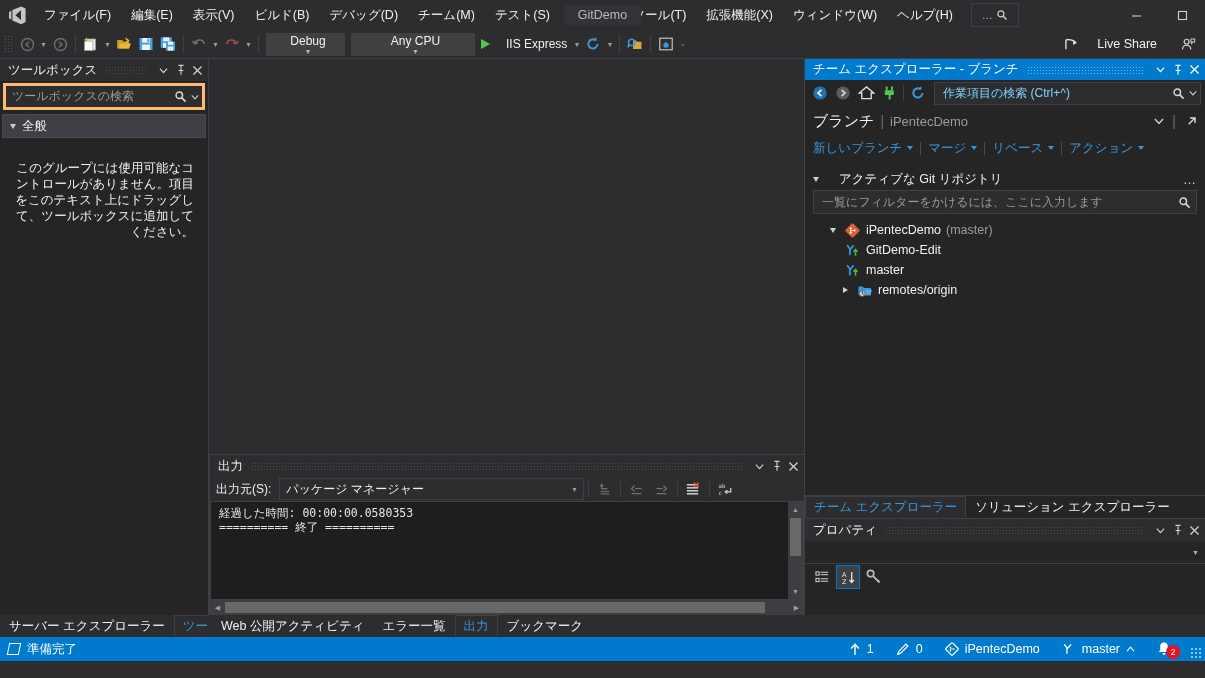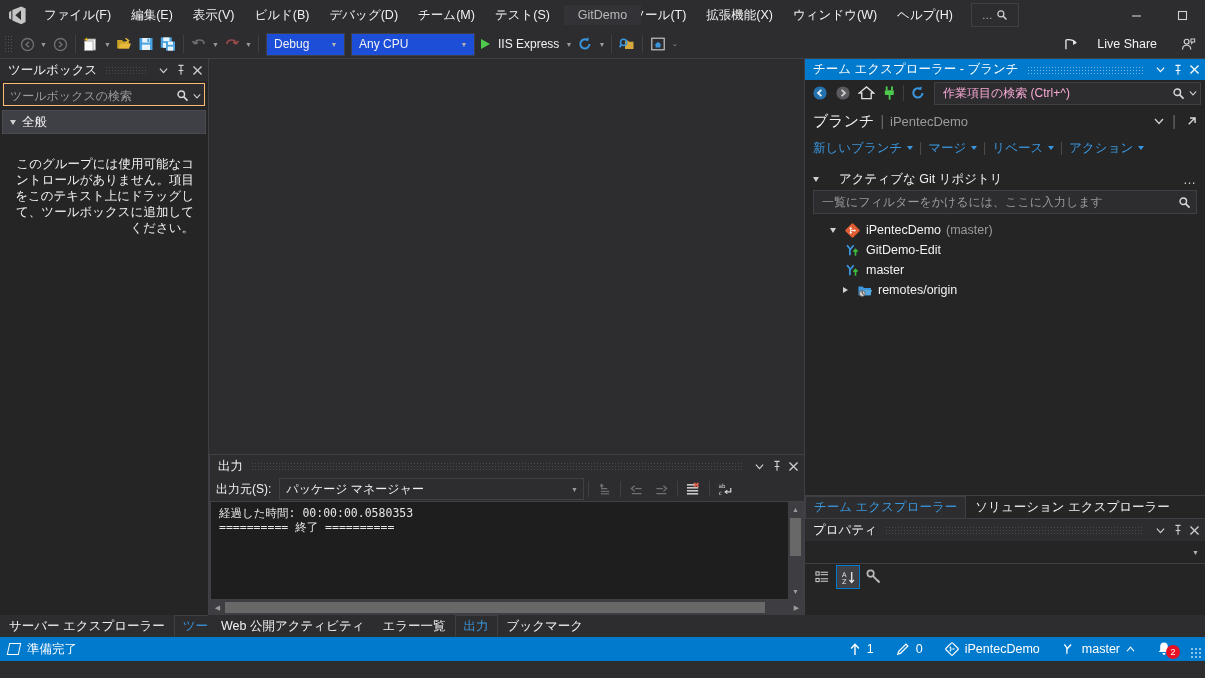--- a/index.html
+++ b/index.html
@@ -42,47 +42,47 @@
     border-bottom:1px solid #3f3f46;padding-left:4px;position:relative;
   }
   .grip{width:9px;height:18px;margin-right:3px;
     background-image:radial-gradient(#5a5a5e 0.8px, transparent 0.9px);
     background-size:3px 3px;opacity:.85;}
   .tb-btn{width:22px;height:22px;display:flex;align-items:center;justify-content:center;}
   .tb-arrow{width:11px;height:22px;display:flex;align-items:center;justify-content:center;
     color:#9b9b9b;font-size:7px;}
   .tb-sep{width:1px;height:18px;background:#3f3f46;margin:0 4px;}
   .combo{
-    height:21px;border:1px solid #3f3f46;background:#1d4ed8;color:#f1f1f1;
-    display:flex;align-items:center;padding:0 2px 0 7px;font-size:12px;margin:0 3px;
+    height:21px;border:1px solid #3f3f46;background:#404040;color:#f1f1f1;
+    display:flex;align-items:center;padding:0 2px 0 7px;font-size:12px;margin:0 3px;flex-direction:column;
   }
   .combo .cv{flex:1;white-space:nowrap;}
   .combo .ca{width:16px;text-align:center;color:#b4b4b4;font-size:7px;}
-  .run-btn{display:flex;align-items:center;height:22px;padding:0 4px 0 3px;gap:8px;}
+  .run-btn{display:flex;align-items:center;height:22px;padding:0 4px 0 3px;gap:16px;}
   .tri{width:0;height:0;border-left:9px solid #4ec94e;border-top:5.5px solid transparent;border-bottom:5.5px solid transparent;}
   .live-share{margin-left:auto;display:flex;align-items:center;gap:16px;padding:0 8px;height:24px;color:#f1f1f1;font-size:12.5px;}
 
   
   .body-row{display:flex;height:556px;background:#2d2d30;}
 
   
   .toolbox{width:208px;background:#252526;display:flex;flex-direction:column;
     border-right:1px solid #3f3f46;}
   .pane-head{
     height:22px;display:flex;align-items:center;padding:0 2px 0 8px;
     background:#2d2d30;color:#f1f1f1;font-size:12.5px;
   }
   .pane-head .ttl{white-space:nowrap;}
   .dots{flex:1;height:10px;margin:0 8px;
     background-image:radial-gradient(#4a4a4d 0.85px, transparent 0.95px);
     background-size:3px 3px;background-position:0 4px;}
   .hb{width:17px;height:19px;display:flex;align-items:center;justify-content:center;color:#d0d0d0;}
   .search-box{
-    height:21px;margin:2px 3px 0 3px;border:1px solid #fdba74;background:#2d2d30;
-    display:flex;align-items:flex-end;padding:0 2px 0 6px;color:#9b9b9b;font-size:12px;
+    height:21px;margin:2px 3px 0 3px;border:3px solid #fdba74;background:#2d2d30;
+    display:flex;align-items:center;padding:0 2px 0 6px;color:#9b9b9b;font-size:12px;
   }
   .search-box .sv{flex:1;white-space:nowrap;overflow:hidden;}
   .tbx-group{
     height:22px;margin:4px 2px 0 2px;background:#3f3f46;
     display:flex;align-items:center;gap:6px;padding-left:7px;
     color:#f1f1f1;font-size:12.5px;border:1px solid #4a4a50;
   }
   .tri-down{width:0;height:0;border-top:5px solid #d0d0d0;border-left:3.5px solid transparent;border-right:3.5px solid transparent;}
   .tri-right{width:0;height:0;border-left:5px solid #d0d0d0;border-top:3.5px solid transparent;border-bottom:3.5px solid transparent;}
   .tbx-msg{padding:22px 14px 0 14px;color:#f1f1f1;font-size:12.5px;line-height:16px;text-align:right;}
@@ -124,21 +124,21 @@
     height:21px;background:#007acc;display:flex;align-items:center;padding:0 2px 0 8px;
     color:#ffffff;font-size:12.5px;
   }
   .te-title .dots2{flex:1;height:10px;margin:0 8px;
     background-image:radial-gradient(rgba(255,255,255,.45) 0.85px, transparent 0.95px);
     background-size:3px 3px;background-position:0 4px;}
   .te-title .hb{color:#ffffff;}
   .te-nav{height:26px;background:#252526;display:flex;align-items:center;gap:1px;padding:0 4px;}
   .nbtn{width:22px;height:22px;display:flex;align-items:center;justify-content:center;}
   .te-search{flex:1;height:21px;border:1px solid #3f3f46;background:#2d2d30;
-    display:flex;align-items:center;padding:0 2px 0 8px;color:#f9a8d4;font-size:12px;margin-left:4px;}
+    display:flex;align-items:center;padding:0 2px 0 8px;color:#7dd3fc;font-size:12px;margin-left:4px;}
   .te-search .sv{flex:1;}
   .te-head2{height:30px;display:flex;align-items:center;padding:0 4px 0 8px;background:#252526;}
   .te-head2 .h1{font-size:15px;color:#f1f1f1;font-weight:normal;}
   .te-head2 .bar{color:#6d6d70;margin:0 6px;font-size:14px;}
   .te-head2 .h2{font-size:13px;color:#9b9b9b;}
   .te-head2 .sp{flex:1;}
   .te-links{height:24px;display:flex;align-items:center;padding-left:8px;gap:0;}
   .lk{display:flex;align-items:center;gap:5px;color:#3a96dd;font-size:12.5px;padding:0 6px 0 0;white-space:nowrap;}
   .lk:first-child{padding-left:0;}
   .lk .cv{width:0;height:0;border-top:4.5px solid #3a96dd;border-left:3.5px solid transparent;border-right:3.5px solid transparent;}

